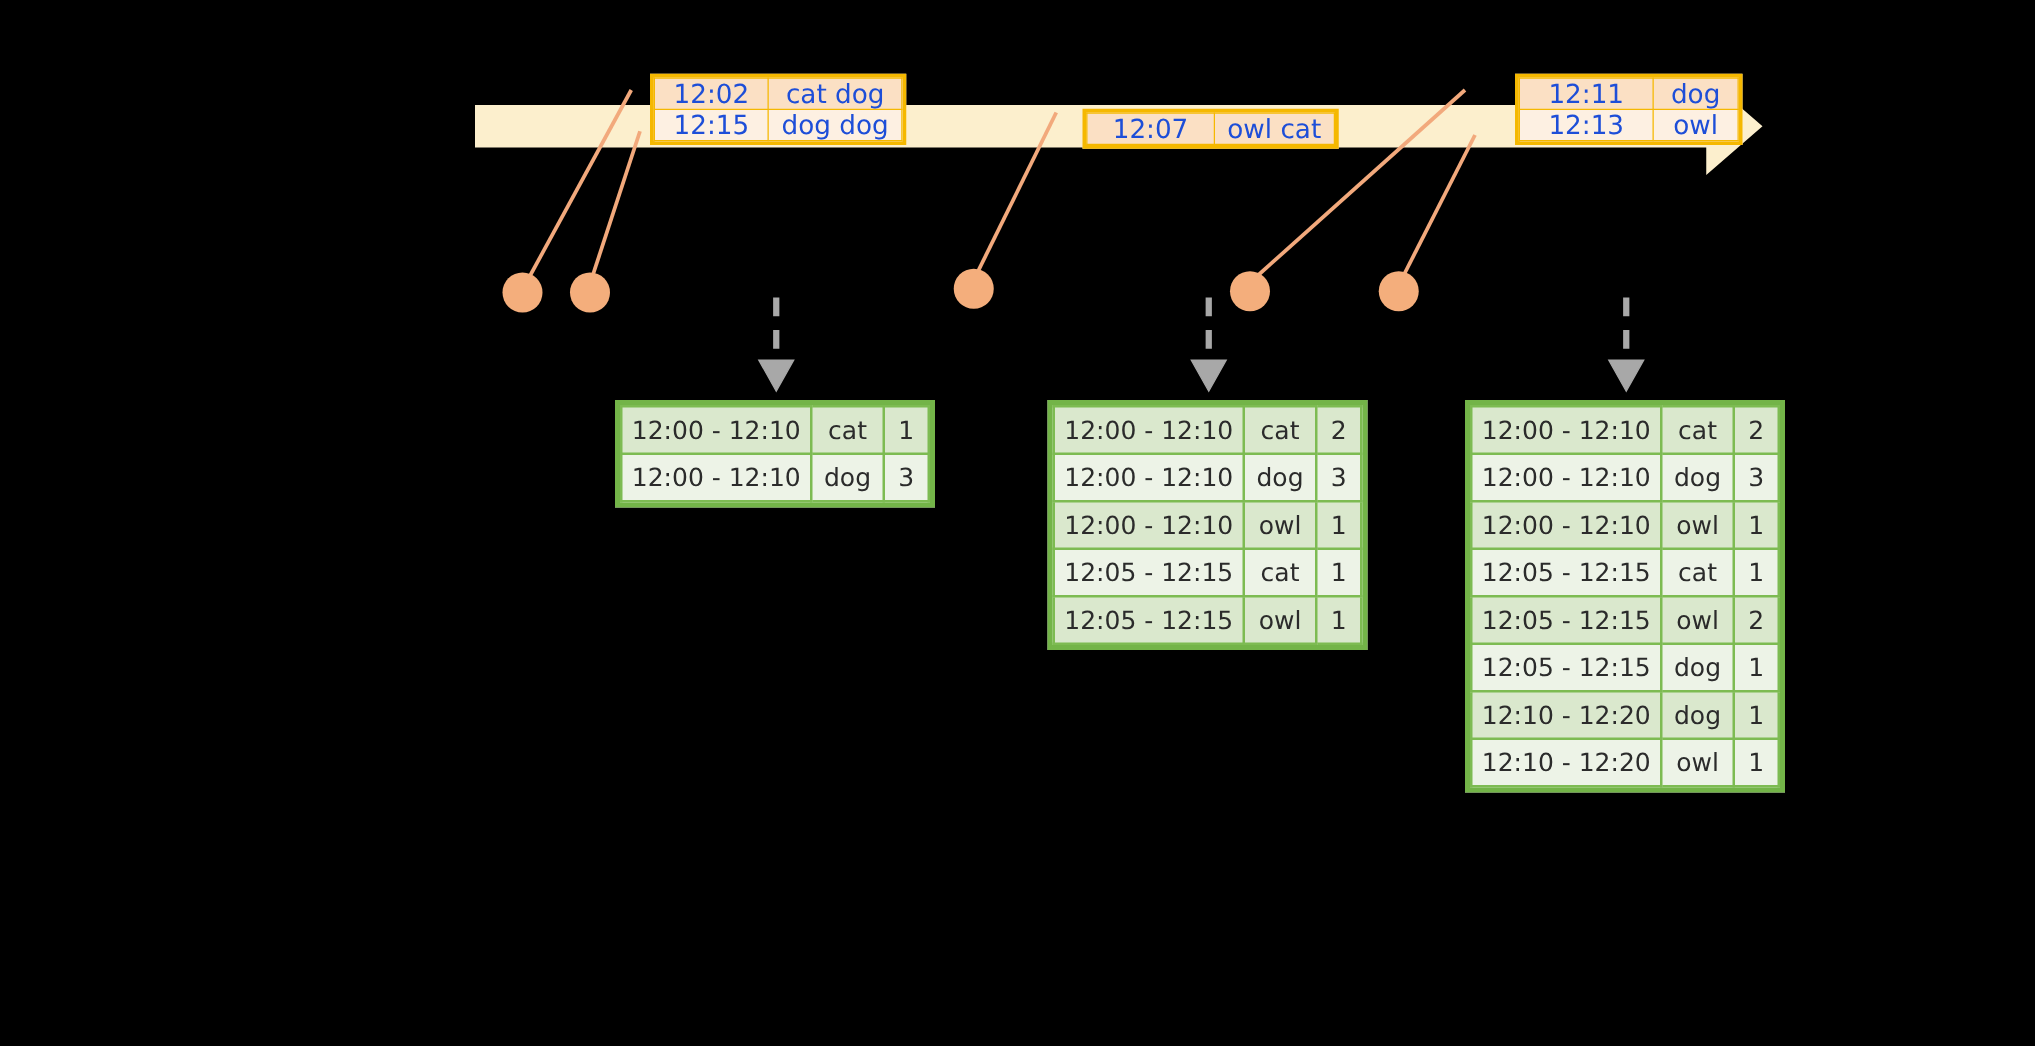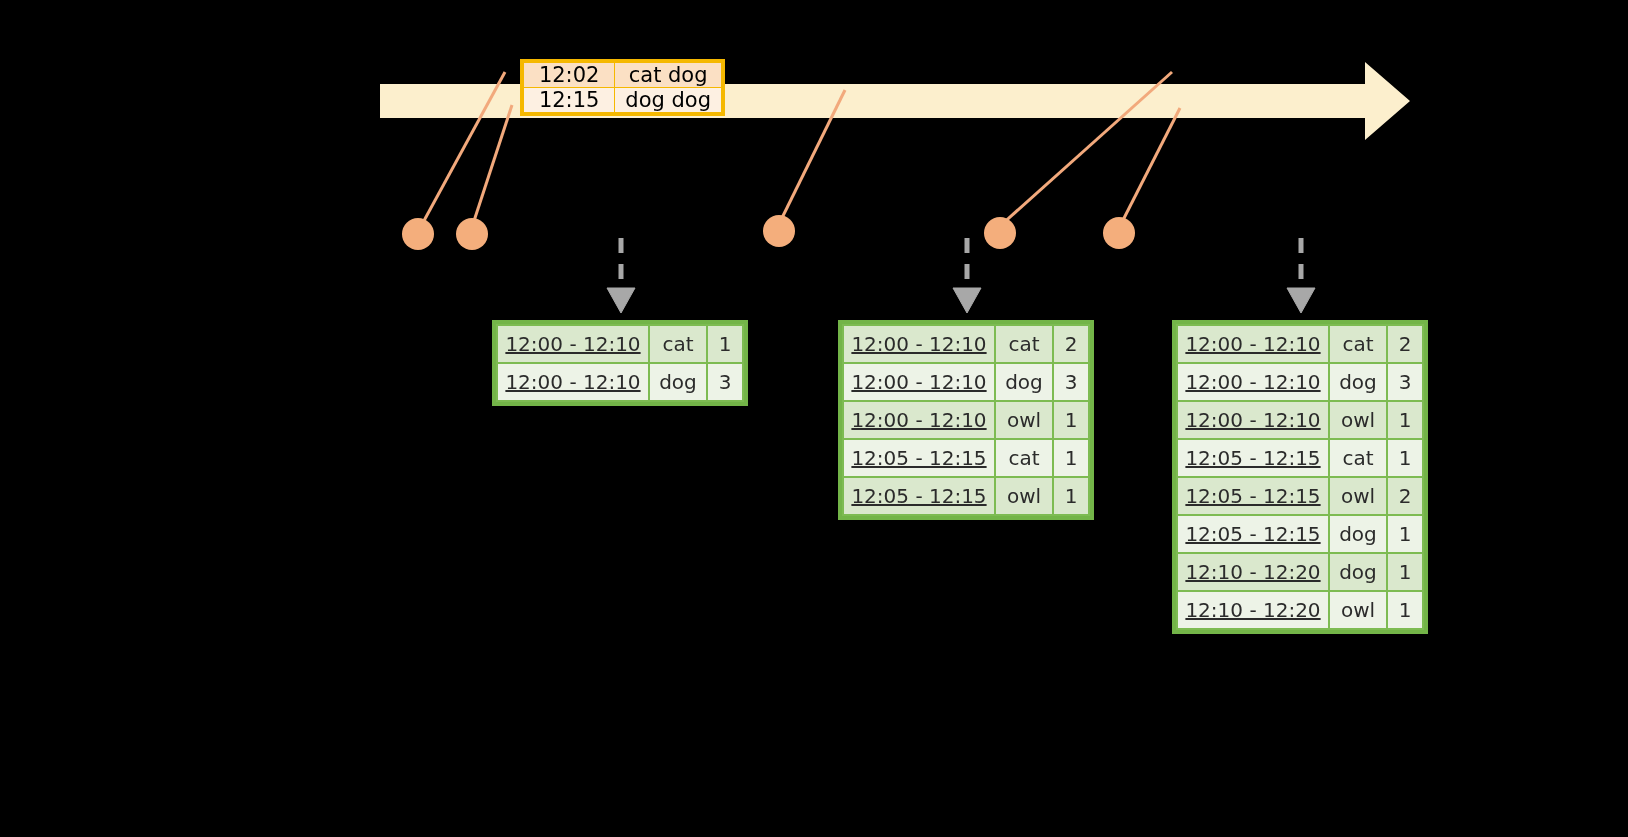--- a/index.html
+++ b/index.html
@@ -33,21 +33,21 @@
     background: #FDEBD2;
   }
   .event-table {
     border-collapse: collapse;
     width: 100%;
     height: 100%;
   }
   .event-table td {
     border: 1.5px solid #F5B800;
     font-size: 21px;
-    color: #000000;
+    color: #1d4ed8;
     text-align: center;
     padding: 0 10px;
     white-space: nowrap;
     font-family: "DejaVu Sans", "Liberation Sans", sans-serif;
   }
   .event-table tr.row-a td { background: #FBE0C4; }
   .event-table tr.row-b td { background: #FDF0E2; }
   .ev-time { width: 86px; }
   .ev-payload { }
 
@@ -66,21 +66,21 @@
     font-size: 20px;
     color: #2b2b2b;
     text-align: center;
     white-space: nowrap;
     height: 32px;
     padding: 2px 0;
     font-family: "DejaVu Sans", "Liberation Sans", sans-serif;
   }
   .win-table tr.shade-dark td { background: #DAE8CD; }
   .win-table tr.shade-light td { background: #EDF3E7; }
-  .c-window { width: 150px; text-decoration: underline; }
+  .c-window { width: 150px; }
   .c-key { width: 56px; }
   .c-count { width: 34px; }
 </style>
 </head>
 <body>
 
 <div id="canvas">
 
   <svg class="layer" viewBox="0 0 1628 837">
 
@@ -128,21 +128,45 @@
         <td class="ev-payload">cat dog</td>
       </tr>
       <tr class="row-b">
         <td class="ev-time">12:15</td>
         <td class="ev-payload">dog dog</td>
       </tr>
     </tbody>
       </table>
   </div>
 
-
+  <div class="event-box" style="left:866px; top:87px; width:205px;">
+    <table class="event-table">
+      <tbody>
+          <tr class="row-a">
+        <td class="ev-time">12:07</td>
+        <td class="ev-payload">owl cat</td>
+      </tr>
+    </tbody>
+      </table>
+  </div>
+
+  <div class="event-box" style="left:1212px; top:59px; width:182px;">
+    <table class="event-table">
+      <tbody>
+          <tr class="row-a">
+        <td class="ev-time">12:11</td>
+        <td class="ev-payload">dog</td>
+      </tr>
+      <tr class="row-b">
+        <td class="ev-time">12:13</td>
+        <td class="ev-payload">owl</td>
+      </tr>
+    </tbody>
+      </table>
+  </div>
 
   <div class="win-table-wrap" style="left:492px; top:320px;">
     <table class="win-table">
       <tbody>
           <tr class="shade-dark">
         <td class="c-window">12:00 - 12:10</td>
         <td class="c-key">cat</td>
         <td class="c-count">1</td>
       </tr>
       <tr class="shade-light">

